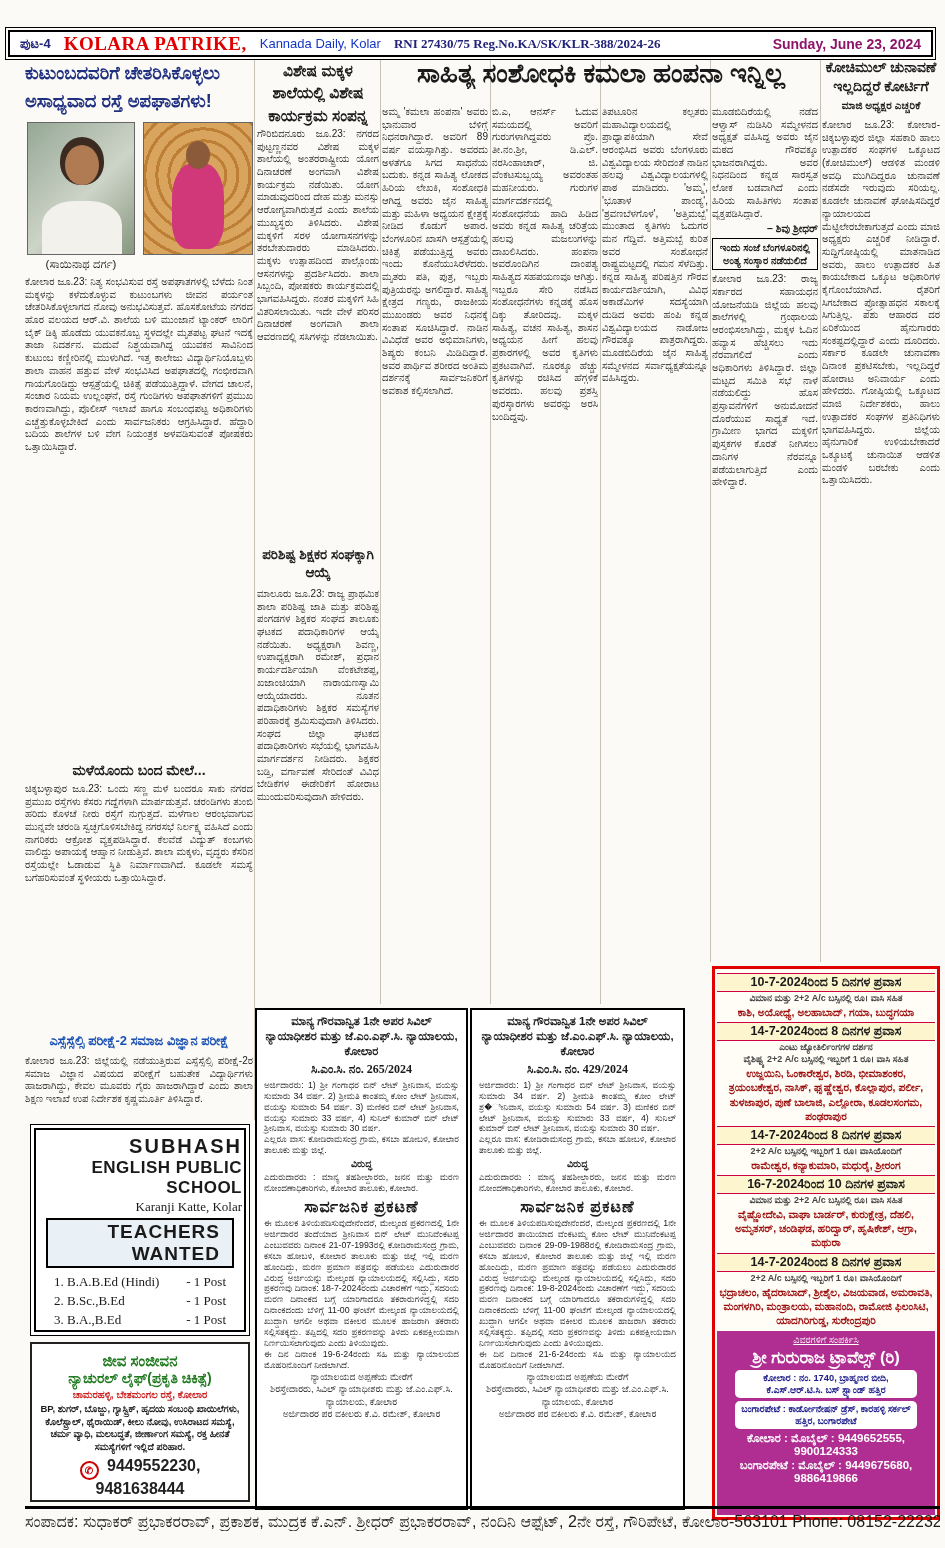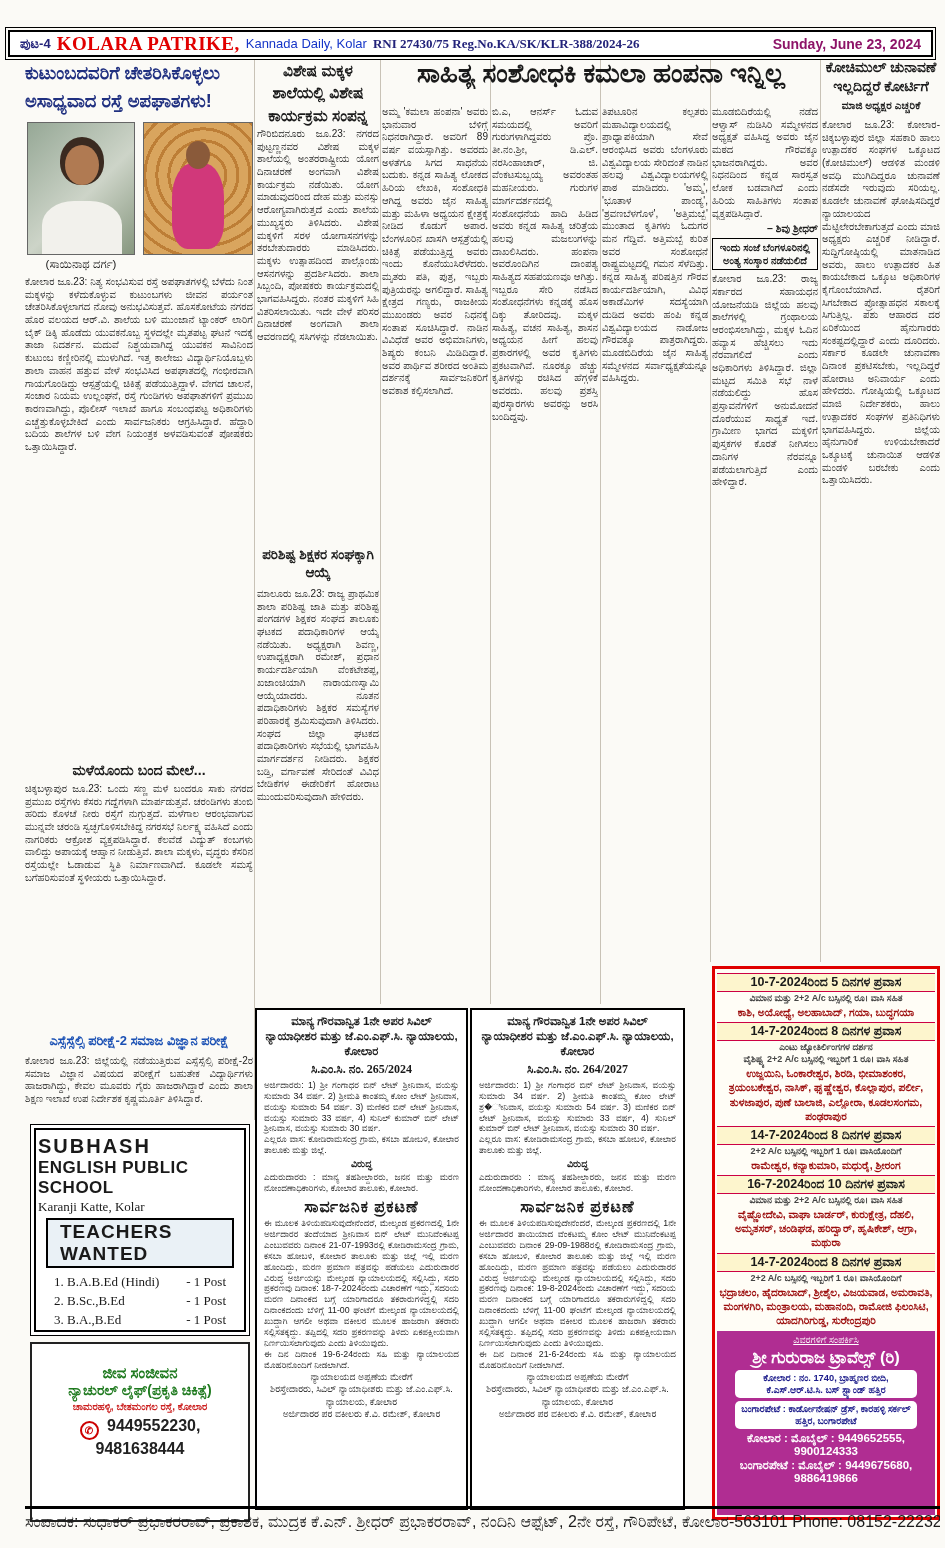--- a/index.html
+++ b/index.html
@@ -2,21 +2,21 @@
 <html><head>
 <meta charset="utf-8">
 <style>
   html,body{margin:0;padding:0;background:#e8e6e0;}
   #page{position:relative;width:945px;height:1548px;background:#fbfaf6;margin:0 auto;
         font-family:"Liberation Sans",sans-serif;color:#1a1a1a;overflow:hidden;}
   .abs{position:absolute;}
 
   
   .masthead{left:8px;top:30px;width:925px;height:27px;border:2px solid #000;outline:1px solid #000;
-    outline-offset:2px;background:#fff;display:flex;align-items:center;gap:6px;padding:0 10px;box-sizing:border-box;}
+    outline-offset:2px;background:#fff;display:flex;align-items:center;gap:13px;padding:0 10px;box-sizing:border-box;}
   .mh-page{font-weight:bold;color:#23237a;font-size:13px;}
   .mh-brand{font-family:"Liberation Serif",serif;font-weight:bold;color:#e10000;font-size:19px;letter-spacing:.5px;}
   .mh-sub{color:#1535c8;font-size:13px;}
   .mh-rni{color:#23237a;font-weight:bold;font-size:13px;font-family:"Liberation Serif",serif;}
   .mh-date{margin-left:auto;color:#8d1468;font-weight:bold;font-size:14px;}
 
   
   .vr{position:absolute;width:1px;background:#c8c2b6;top:60px;}
   #vr1{left:254px;height:1060px;}#vr2{left:380px;height:944px;}#vr3{left:490px;height:944px;}
   #vr4{left:600px;height:944px;}#vr5{left:710px;height:902px;}#vr6{left:820px;height:902px;}
@@ -68,30 +68,30 @@
   #noticeR{left:470px;width:215px;}
   .n-court{font-size:11.5px;font-weight:bold;text-align:center;line-height:1.3;}
   .n-cmc{font-size:12px;font-weight:bold;text-align:center;margin:3px 0;font-family:"Liberation Serif",serif;}
   .n-p{font-size:8.8px;line-height:1.24;text-align:justify;}
   .n-vs{text-align:center;font-size:9.5px;margin:2px 0;font-weight:bold;}
   .n-pub{font-size:16px;font-weight:bold;text-align:center;margin:4px 0 2px;letter-spacing:1px;}
   .n-sig{text-align:center;font-size:9.3px;line-height:1.35;}
 
   
   .sad{left:30px;top:1124px;width:220px;height:212px;border:1px solid #000;padding:3px;box-sizing:border-box;background:#fff;}
-  .sad-in{border:2px solid #000;height:100%;box-sizing:border-box;text-align:left;padding:5px 2px;overflow:hidden;}
+  .sad-in{border:2px solid #000;height:100%;box-sizing:border-box;text-align:right;padding:5px 2px;overflow:hidden;}
   .sad-n1{font-size:20px;font-weight:bold;letter-spacing:2px;}
   .sad-n2{font-size:17px;font-weight:bold;letter-spacing:.5px;}
   .sad-place{font-family:"Liberation Serif",serif;font-size:13px;margin:1px 0 3px;}
   .sad-banner{border:2px solid #000;background:#eaf1f6;font-size:19px;font-weight:bold;margin:2px 8px 5px;padding:1px 12px;letter-spacing:1px;}
   .post{display:flex;justify-content:space-between;padding:0 16px;font-family:"Liberation Serif",serif;font-size:13px;line-height:1.45;}
 
   
-  .nad{left:30px;top:1342px;width:220px;height:180px;border:2px solid #222;background:#fff;
-       box-sizing:border-box;text-align:center;padding:20px 5px;overflow:hidden;}
+  .nad{left:30px;top:1342px;width:220px;height:160px;border:2px solid #222;background:#fff;
+       box-sizing:border-box;text-align:center;padding:8px 5px;overflow:hidden;}
   .nad-t1{font-size:15px;font-weight:bold;color:#1f7a1f;}
   .nad-t2{font-size:14px;font-weight:bold;color:#1f7a1f;}
   .nad-addr{font-size:10px;font-weight:bold;color:#cc2222;margin:2px 0;}
   .nad-body{font-size:9.5px;font-weight:bold;line-height:1.32;text-align:center;}
   .nad-ph{margin-top:4px;font-size:16px;font-weight:bold;color:#222;}
   .ph-ic{display:inline-block;width:15px;height:15px;border:2px solid #c00;border-radius:50%;color:#c00;
          font-size:10px;line-height:15px;vertical-align:-3px;margin-right:4px;}
 
   
   .travel{left:712px;top:966px;width:228px;height:554px;border:3px solid #e00000;background:#fffdf6;
@@ -198,21 +198,21 @@
       <span style="display:block">ಅರ್ಜಿದಾರರ ಪರ ವಕೀಲರು ಕೆ.ವಿ. ರಮೇಶ್, ಕೋಲಾರ</span>
     </div>
   </div>
 
   <div class="abs notice" id="noticeR">
     <div class="n-court">
       <span style="display:block">ಮಾನ್ಯ ಗೌರವಾನ್ವಿತ 1ನೇ ಅಪರ ಸಿವಿಲ್</span>
       <span style="display:block">ನ್ಯಾಯಾಧೀಶರ ಮತ್ತು ಜೆ.ಎಂ.ಎಫ್.ಸಿ. ನ್ಯಾಯಾಲಯ,</span>
       <span style="display:block">ಕೋಲಾರ</span>
     </div>
-    <div class="n-cmc">ಸಿ.ಎಂ.ಸಿ. ನಂ. 264/2027</div>
+    <div class="n-cmc">ಸಿ.ಎಂ.ಸಿ. ನಂ. 429/2024</div>
     <div class="n-p">ಅರ್ಜಿದಾರರು: 1) ಶ್ರೀ ಗಂಗಾಧರ ಬಿನ್ ಲೇಟ್ ಶ್ರೀನಿವಾಸ, ವಯಸ್ಸು ಸುಮಾರು 34 ವರ್ಷ. 2) ಶ್ರೀಮತಿ ಕಾಂತಮ್ಮ ಕೋಂ ಲೇಟ್ ಶ್ರ�ೀನಿವಾಸ, ವಯಸ್ಸು ಸುಮಾರು 54 ವರ್ಷ. 3) ಮಣಿಕರ ಬಿನ್ ಲೇಟ್ ಶ್ರೀನಿವಾಸ, ವಯಸ್ಸು ಸುಮಾರು 33 ವರ್ಷ, 4) ಸುನಿಲ್ ಕುಮಾರ್ ಬಿನ್ ಲೇಟ್ ಶ್ರೀನಿವಾಸ, ವಯಸ್ಸು ಸುಮಾರು 30 ವರ್ಷ.</div>
     <div class="n-p">ಎಲ್ಲರೂ ವಾಸ: ಕೋಡಿರಾಮಸಂದ್ರ ಗ್ರಾಮ, ಕಸಬಾ ಹೋಬಳಿ, ಕೋಲಾರ ತಾಲೂಕು ಮತ್ತು ಜಿಲ್ಲೆ.</div>
     <div class="n-vs">ವಿರುದ್ಧ</div>
     <div class="n-p">ಎದುರುದಾರರು : ಮಾನ್ಯ ತಹಶೀಲ್ದಾರರು, ಜನನ ಮತ್ತು ಮರಣ ನೋಂದಣಾಧಿಕಾರಿಗಳು, ಕೋಲಾರ ತಾಲೂಕು, ಕೋಲಾರ.</div>
     <div class="n-pub">ಸಾರ್ವಜನಿಕ ಪ್ರಕಟಣೆ</div>
     <div class="n-p">ಈ ಮೂಲಕ ತಿಳಿಯಪಡಿಸುವುದೇನೆಂದರೆ, ಮೇಲ್ಕಂಡ ಪ್ರಕರಣದಲ್ಲಿ 1ನೇ ಅರ್ಜಿದಾರರ ತಾಯಿಯಾದ ವೆಂಕಟಮ್ಮ ಕೋಂ ಲೇಟ್ ಮುನಿವೆಂಕಟಪ್ಪ ಎಂಬುವವರು ದಿನಾಂಕ 29-09-1988ರಲ್ಲಿ ಕೋಡಿರಾಮಸಂದ್ರ ಗ್ರಾಮ, ಕಸಬಾ ಹೋಬಳಿ, ಕೋಲಾರ ತಾಲೂಕು ಮತ್ತು ಜಿಲ್ಲೆ ಇಲ್ಲಿ ಮರಣ ಹೊಂದಿದ್ದು, ಮರಣ ಪ್ರಮಾಣ ಪತ್ರವನ್ನು ಪಡೆಯಲು ಎದುರುದಾರರ ವಿರುದ್ಧ ಅರ್ಜಿಯನ್ನು ಮೇಲ್ಕಂಡ ನ್ಯಾಯಾಲಯದಲ್ಲಿ ಸಲ್ಲಿಸಿದ್ದು, ಸದರಿ ಪ್ರಕರಣವು ದಿನಾಂಕ: 19-8-2024ರಂದು ವಿಚಾರಣೆಗೆ ಇದ್ದು, ಸದರಿಯ ಮರಣ ದಿನಾಂಕದ ಬಗ್ಗೆ ಯಾರಿಗಾದರೂ ತಕರಾರುಗಳಿದ್ದಲ್ಲಿ ಸದರಿ ದಿನಾಂಕದಂದು ಬೆಳಿಗ್ಗೆ 11-00 ಘಂಟೆಗೆ ಮೇಲ್ಕಂಡ ನ್ಯಾಯಾಲಯದಲ್ಲಿ ಖುದ್ದಾಗಿ ಆಗಲೀ ಅಥವಾ ವಕೀಲರ ಮೂಲಕ ಹಾಜರಾಗಿ ತಕರಾರು ಸಲ್ಲಿಸತಕ್ಕದ್ದು. ತಪ್ಪಿದಲ್ಲಿ ಸದರಿ ಪ್ರಕರಣವನ್ನು ತಿಳಿದು ಏಕಪಕ್ಷೀಯವಾಗಿ ನಿರ್ಣಯಿಸಲಾಗುವುದು ಎಂದು ತಿಳಿಯುವುದು.</div>
     <div class="n-p">ಈ ದಿನ ದಿನಾಂಕ 21-6-24ರಂದು ಸಹಿ ಮತ್ತು ನ್ಯಾಯಾಲಯದ ಮೊಹರಿನೊಂದಿಗೆ ನೀಡಲಾಗಿದೆ.</div>
     <div class="n-sig">
       <span style="display:block">ನ್ಯಾಯಾಲಯದ ಅಪ್ಪಣೆಯ ಮೇರೆಗೆ</span>
       <span style="display:block">ಶಿರಸ್ತೇದಾರರು, ಸಿವಿಲ್ ನ್ಯಾಯಾಧೀಶರು ಮತ್ತು ಜೆ.ಎಂ.ಎಫ್.ಸಿ.</span>
@@ -240,20 +240,21 @@
         <span>- 1 Post</span>
       </div>
 
     </div>
   </div>
 
   <div class="abs nad">
     <div class="nad-t1">ಜೀವ ಸಂಜೀವನ</div>
     <div class="nad-t2">ನ್ಯಾಚುರಲ್ ಲೈಫ್(ಪ್ರಕೃತಿ ಚಿಕಿತ್ಸೆ)</div>
     <div class="nad-addr">ಚಾಮರಹಳ್ಳಿ, ಬೇತಮಂಗಲ ರಸ್ತೆ, ಕೋಲಾರ</div>
+    <div class="nad-body">BP, ಶುಗರ್, ಬೊಜ್ಜು, ಗ್ಯಾಸ್ಟ್ರಿಕ್, ಹೃದಯ ಸಂಬಂಧಿ ಖಾಯಿಲೆಗಳು, ಕೊಲೆಸ್ಟ್ರಾಲ್, ಥೈರಾಯಿಡ್, ಕೀಲು ನೋವು, ಉಸಿರಾಟದ ಸಮಸ್ಯೆ, ಚರ್ಮ ವ್ಯಾಧಿ, ಮಲಬದ್ಧತೆ, ಜೀರ್ಣಾಂಗ ಸಮಸ್ಯೆ, ರಕ್ತ ಹೀನತೆ ಸಮಸ್ಯೆಗಳಿಗೆ ಇಲ್ಲಿದೆ ಪರಿಹಾರ.</div>
     <div class="nad-ph">
       <span class="ph-ic">✆</span>
       <span>9449552230, 9481638444</span>
     </div>
   </div>
 
   <div class="abs travel">
 
     <div class="tv-date">10-7-2024ರಿಂದ 5 ದಿನಗಳ ಪ್ರವಾಸ</div>
     <div class="tv-note">ವಿಮಾನ ಮತ್ತು 2+2 A/c ಬಸ್ಸಿನಲ್ಲಿ ರೂ। ವಾಸಿ ಸಹಿತ</div>

